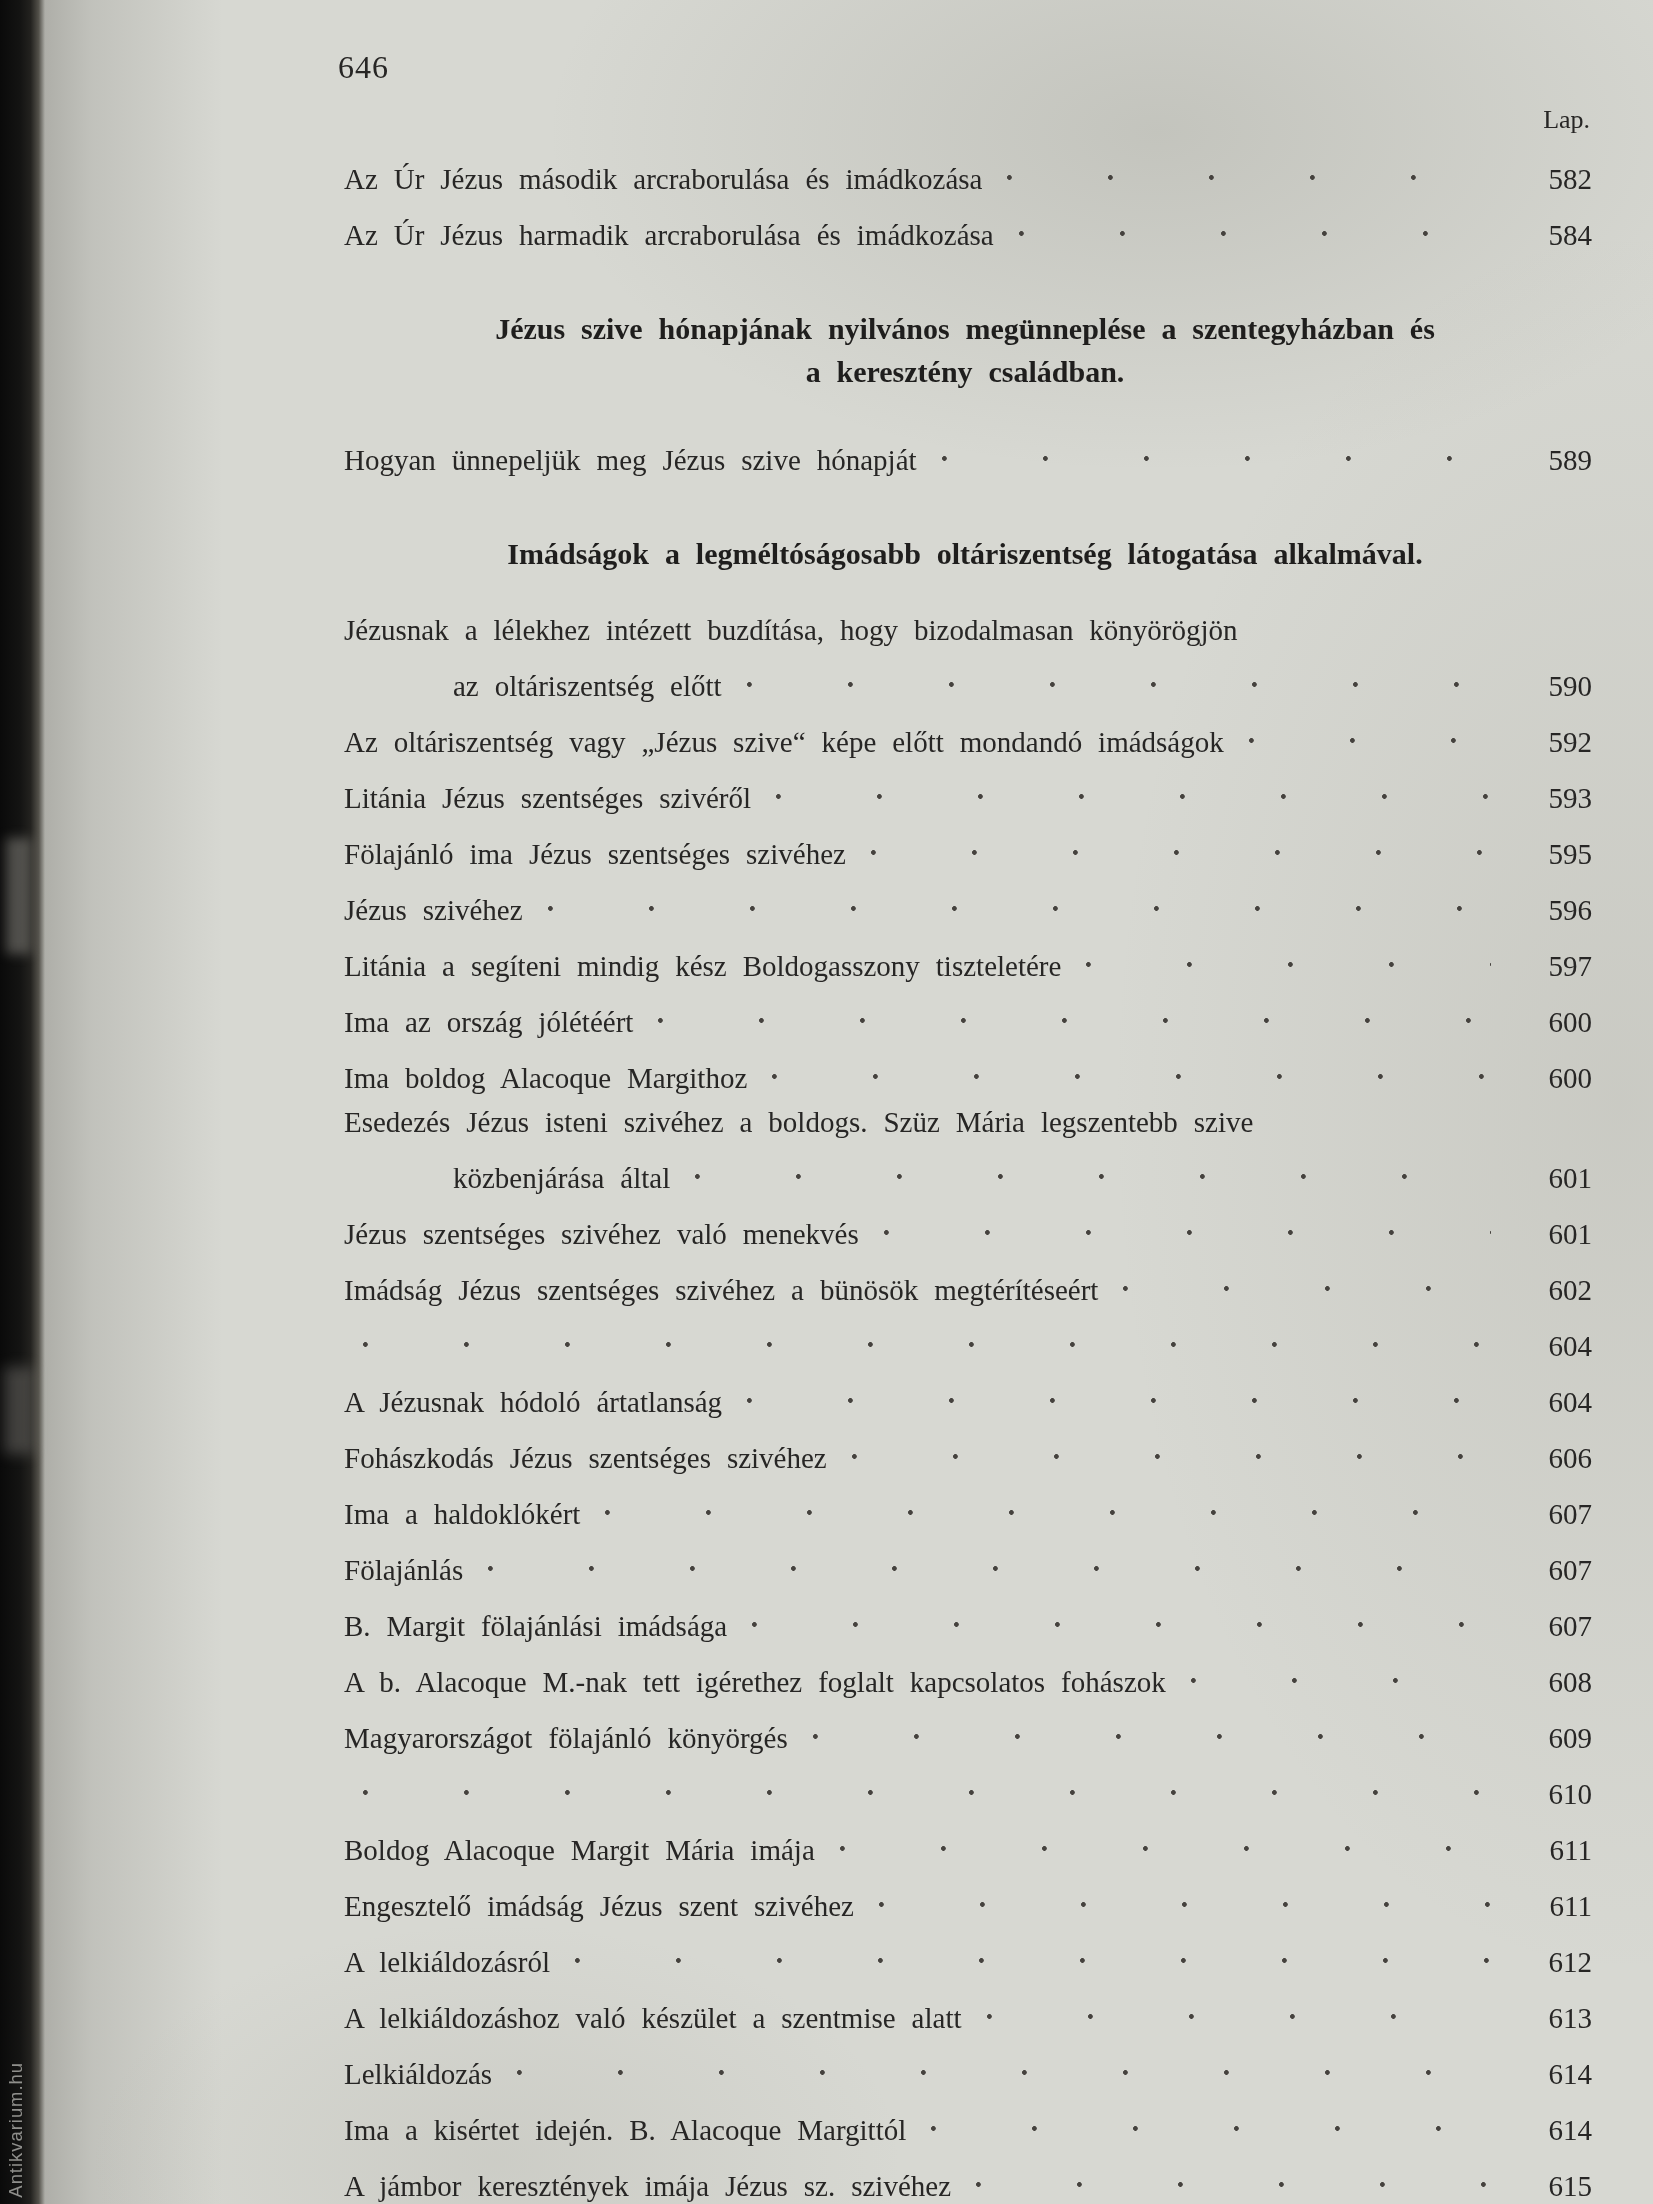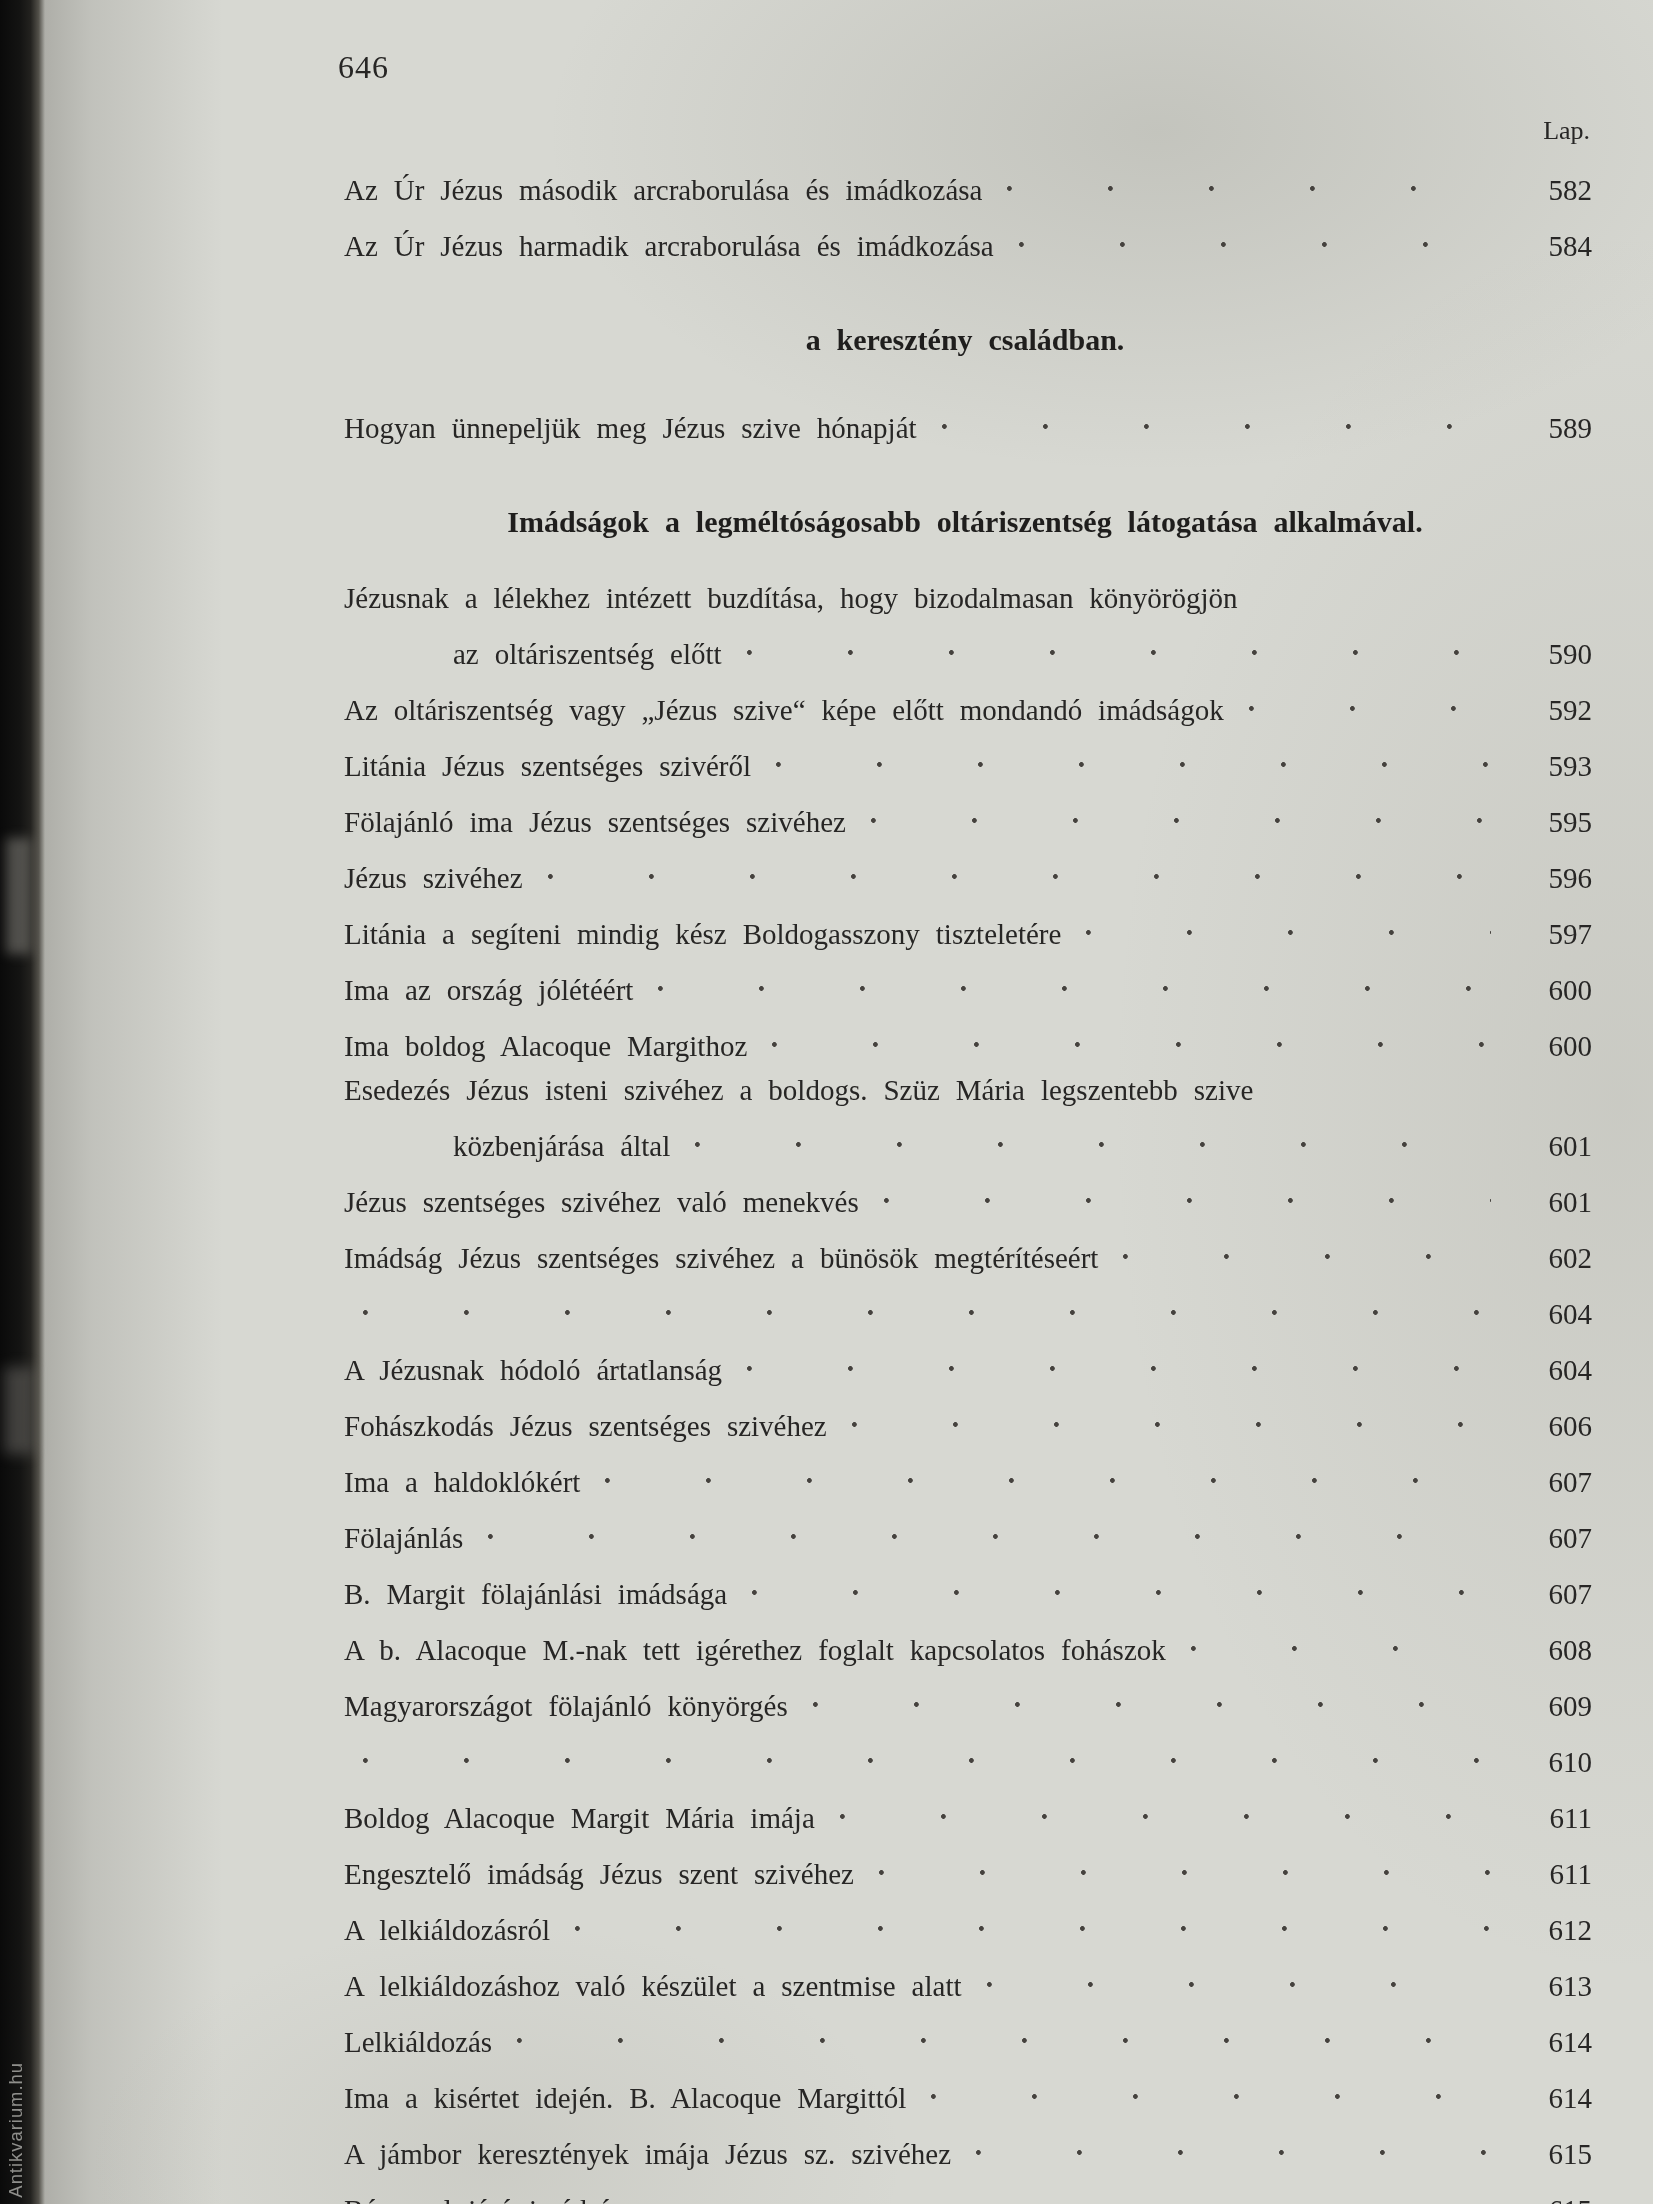--- a/index.html
+++ b/index.html
@@ -40,21 +40,21 @@
     color: rgba(235,235,230,0.58);
   }
 
   .content {
     position: absolute; left: 338px; top: 49px; width: 1254px;
     font-size: 29px;
   }
 
   .folio { font-size: 32px; letter-spacing: 1px; }
 
-  .lap { text-align: right; font-size: 26px; margin-top: 30px; padding-right: 1.9px; }
+  .lap { text-align: right; font-size: 26px; margin-top: 19px; padding-right: 1.9px; }
 
   .blocks { margin-top: 9.7px; }
 
   .row {
     display: flex; align-items: baseline;
     line-height: 44px; word-spacing: 0.30em; white-space: nowrap;
   }
   .row .entry-text { flex: 0 0 auto; margin-left: 6px; }
   .row.indent { padding-left: 109px; }
 
@@ -89,20 +89,21 @@
           <span class="entry-text">Az Úr Jézus második arcraborulása és imádkozása</span>
           <span class="dots"></span>
           <span class="pg">582</span>
         </div>
         <div class="row">
           <span class="entry-text">Az Úr Jézus harmadik arcraborulása és imádkozása</span>
           <span class="dots"></span>
           <span class="pg">584</span>
         </div>
         <div class="heading">
+          <div>Jézus szive hónapjának nyilvános megünneplése a szentegyházban és</div>
           <div>a keresztény családban.</div>
         </div>
         <div class="row">
           <span class="entry-text">Hogyan ünnepeljük meg Jézus szive hónapját</span>
           <span class="dots"></span>
           <span class="pg">589</span>
         </div>
         <div class="heading">
           <div>Imádságok a legméltóságosabb oltáriszentség látogatása alkalmával.</div>
         </div>

